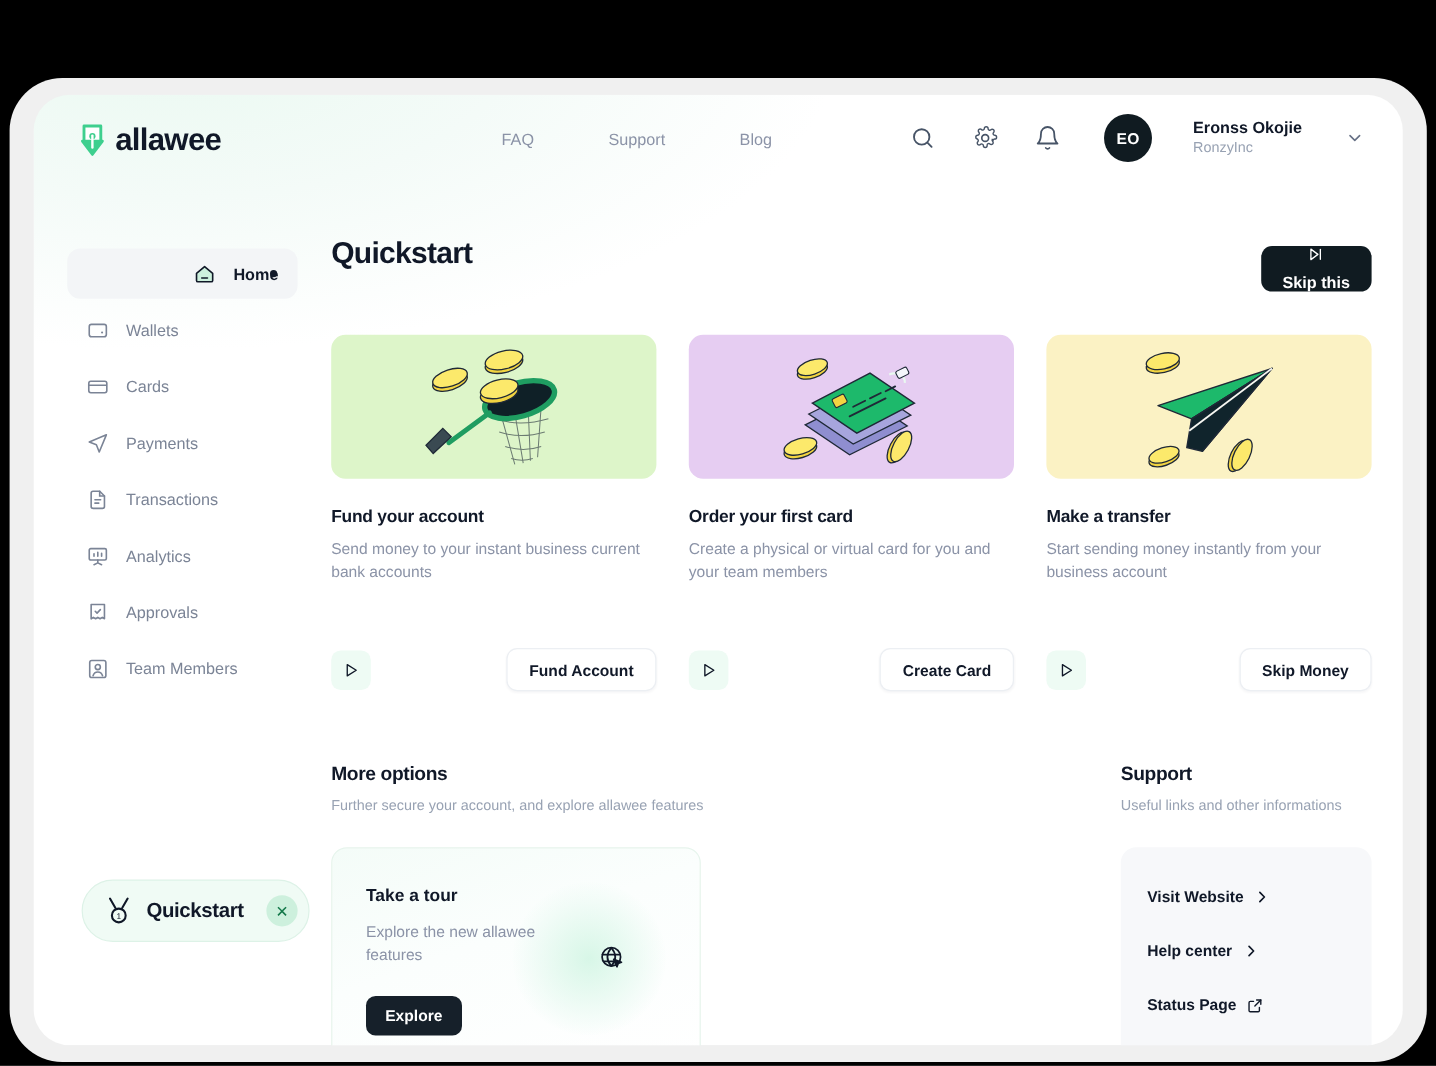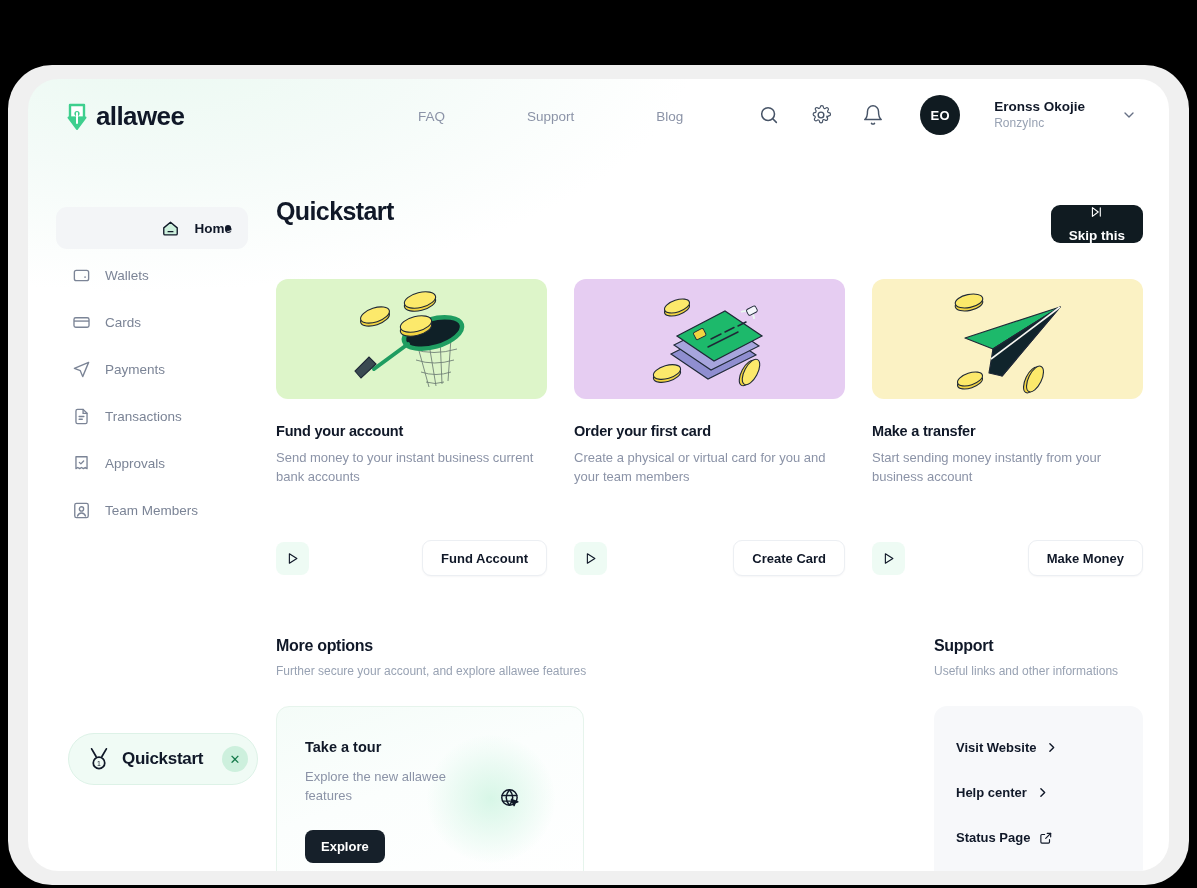--- a/index.html
+++ b/index.html
@@ -59,21 +59,21 @@
     position: absolute; left: 0; top: 0;
     width: 100%; height: 76px;
   }
   #logo { position: absolute; left: 35px; top: 22px; display: flex; align-items: center; gap: 5px; }
   #logo .wordmark {
     font-size: 26px; font-weight: 700; letter-spacing: -0.6px;
     color: #101828;
   }
   #topnav {
     position: absolute; left: 390px; top: 30px;
-    display: flex; gap: 82px;
+    display: flex; gap: 62px;
   }
   #topnav a {
     font-size: 13.5px; color: #8b93a7; text-decoration: none;
   }
   #header-right {
     position: absolute; right: 32px; top: 16px;
     display: flex; align-items: center; gap: 30px;
   }
   .hicon { width: 22px; height: 22px; color: #475467; cursor: pointer; }
   #avatar {
@@ -335,20 +335,28 @@
       </div>
 
       <div class="nav-item">
         <svg class="nicon" viewBox="0 0 24 24" fill="none" stroke="currentColor" stroke-width="1.7">
           <path d="M14 3H7a2 2 0 00-2 2v14a2 2 0 002 2h10a2 2 0 002-2V8z" stroke-linejoin="round"></path>
           <path d="M14 3v5h5M9 12h6M9 15.5h4" stroke-linecap="round"></path>
         </svg>
         <span>Transactions</span>
       </div>
 
+      <div class="nav-item">
+        <svg class="nicon" viewBox="0 0 24 24" fill="none" stroke="currentColor" stroke-width="1.7">
+          <rect x="3" y="4" width="18" height="12" rx="1.6"></rect>
+          <path d="M8 12V9.5M12 12V8M16 12v-3" stroke-linecap="round"></path>
+          <path d="M12 16v3M8 21l4-2 4 2" stroke-linecap="round" stroke-linejoin="round"></path>
+        </svg>
+        <span>Analytics</span>
+      </div>
 
       <div class="nav-item">
         <svg class="nicon" viewBox="0 0 24 24" fill="none" stroke="currentColor" stroke-width="1.7">
           <path d="M5 3.5h14v15l-2.3-1.5-2.3 1.5-2.4-1.5-2.3 1.5L7.3 17 5 18.5z" stroke-linejoin="round"></path>
           <path d="M9.3 10.6l1.9 1.9 3.5-3.6" stroke-linecap="round" stroke-linejoin="round"></path>
         </svg>
         <span>Approvals</span>
       </div>
 
       <div class="nav-item">
@@ -482,21 +490,21 @@
             </svg>
           </button>
           <button class="cta-btn">Create Card</button>
         </div>
         <div class="act-row">
           <button class="play-btn">
             <svg width="15" height="15" viewBox="0 0 24 24" fill="none" stroke="#101828" stroke-width="1.8">
               <path d="M7 4.5l12 7.5-12 7.5z" stroke-linejoin="round"></path>
             </svg>
           </button>
-          <button class="cta-btn">Make Money</button>
+          <button class="cta-btn">Skip Money</button>
         </div>
       </div>
 
       <div id="lower">
 
         <div id="more-col">
           <div class="sec-title">More options</div>
           <div class="sec-sub">Further secure your account, and explore allawee features</div>
 
           <div id="more-cards">

